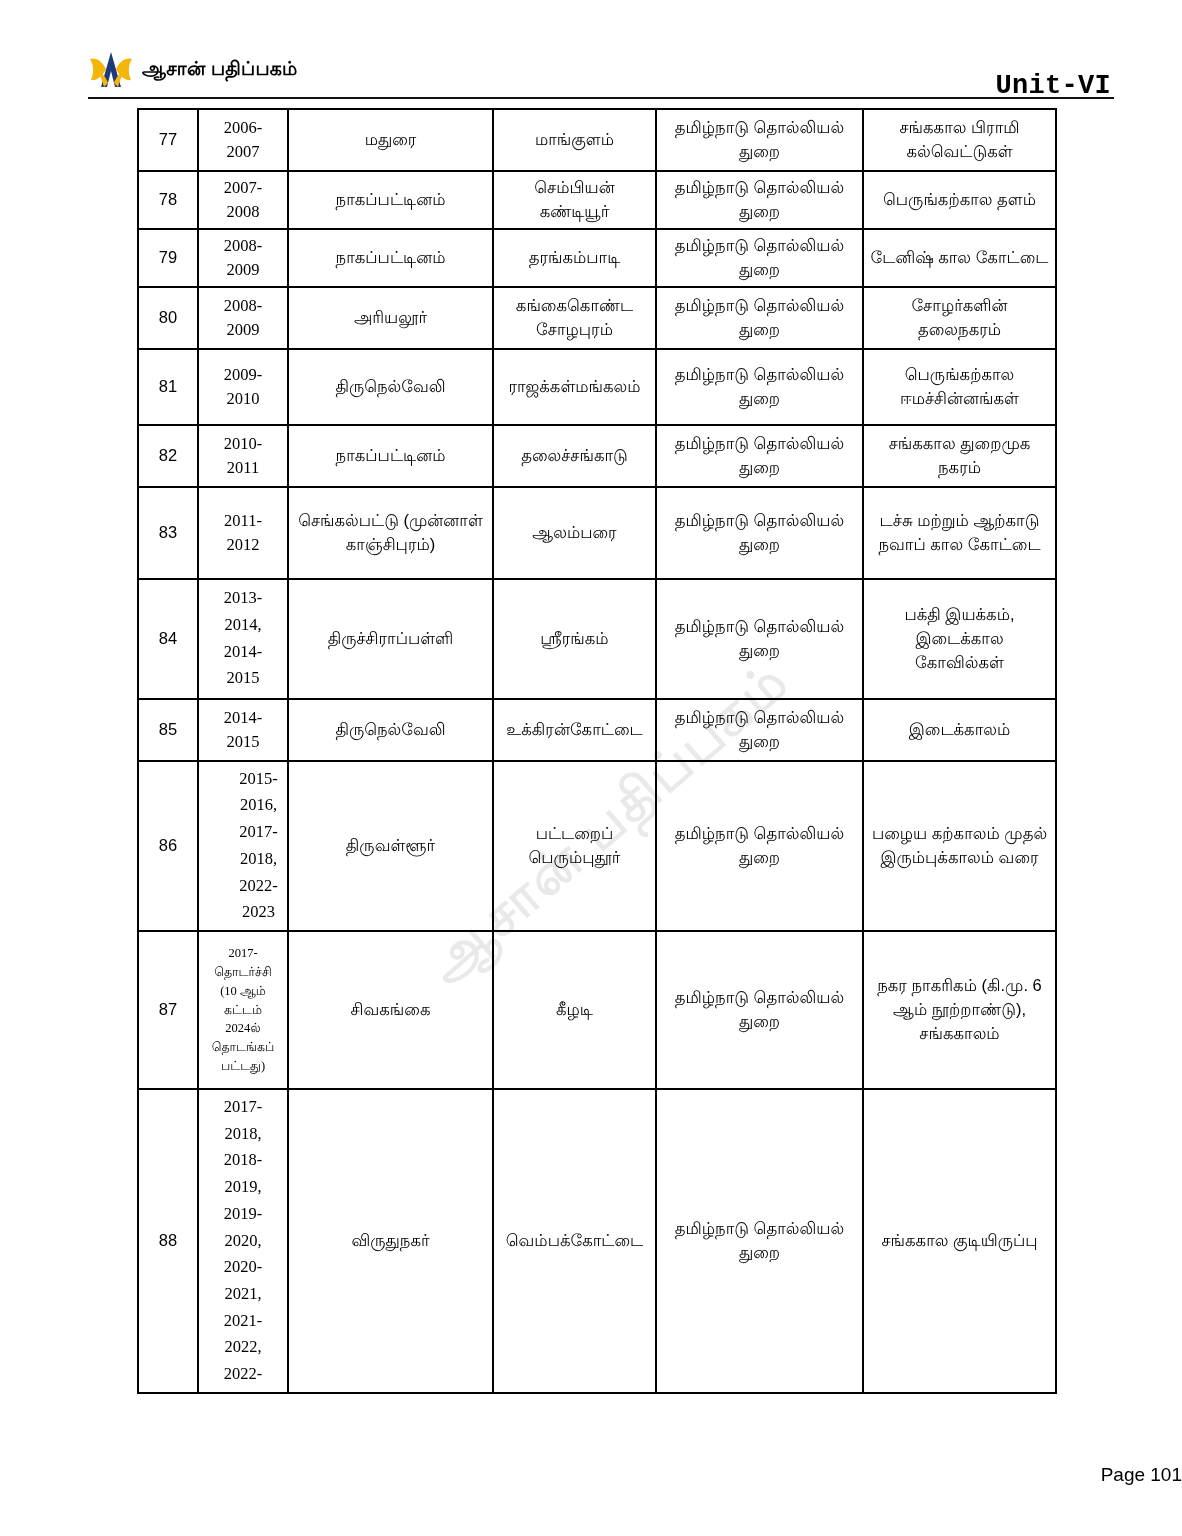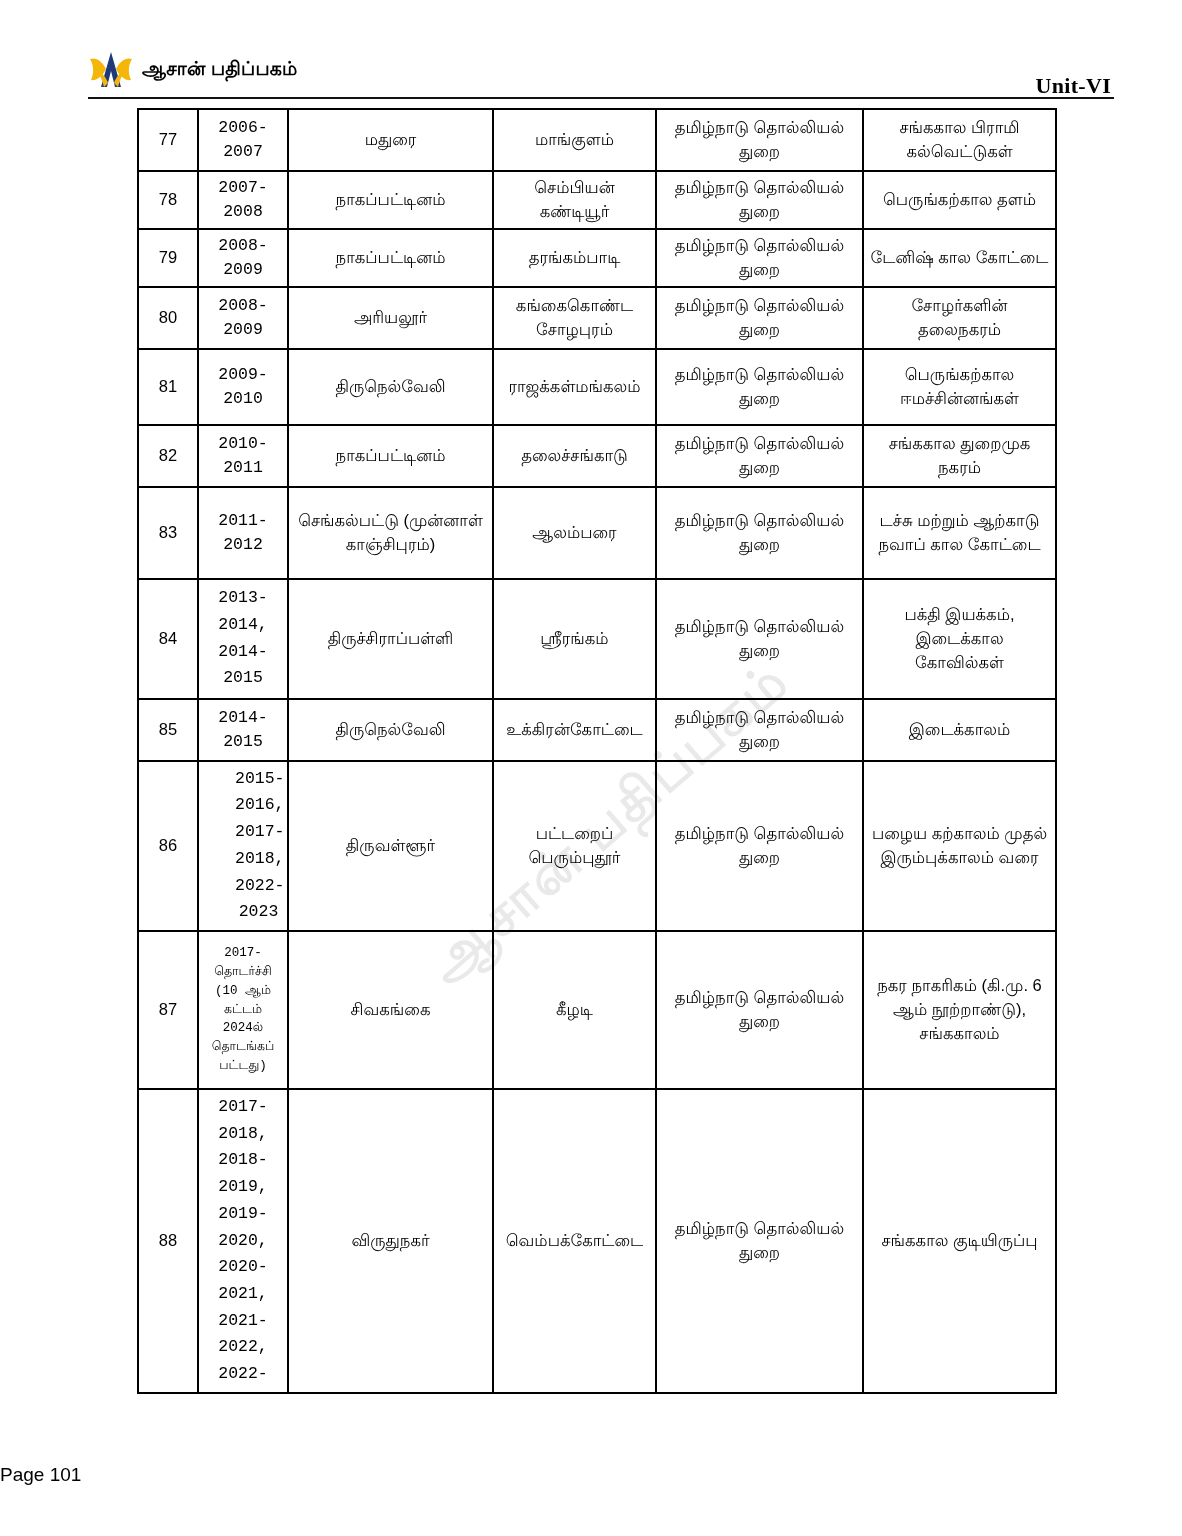--- a/index.html
+++ b/index.html
@@ -40,22 +40,22 @@
   }
   .brand-name {
     font-size: 19px;
     font-weight: bold;
     letter-spacing: 0.2px;
     color: #000;
     white-space: nowrap;
     font-family: "Liberation Sans", "DejaVu Sans", sans-serif;
   }
   .unit-label {
-    font-family: Liberation Serif, serif;
-    font-size: 22px;
+    font-family: Liberation Mono, monospace;
+    font-size: 27px;
     font-weight: bold;
     letter-spacing: 0.3px;
     color: #000;
     padding-right: 3px;
     margin-top: 32px;
   }
   .header-rule {
     position: absolute;
     left: 88px;
     top: 97px;
@@ -112,21 +112,21 @@
   col.c-dist  { width: 205px; }
   col.c-site  { width: 163px; }
   col.c-dept  { width: 207px; }
   col.c-find  { width: 193px; }
 
   td.sno {
     font-family: "Liberation Sans", "DejaVu Sans", sans-serif;
     font-size: 17px;
   }
   td.year {
-    font-family: Liberation Mono, monospace;
+    font-family: Liberation Serif, serif;
     font-size: 16.5px;
     line-height: 1.55;
   }
   td.year.small {
     font-size: 12.5px;
     line-height: 1.5;
     padding-left: 2px;
     padding-right: 2px;
   }
   td.tamil {
@@ -136,21 +136,21 @@
   td.year.tall {
     line-height: 1.62;
   }
 
   
   .page-footer {
     position: absolute;
     left: 0;
     top: 1464px;
     width: 1182px;
-    text-align: left;
+    text-align: right;
     font-size: 19px;
     color: #000;
     font-family: "Liberation Sans", "DejaVu Sans", sans-serif;
   }
 </style>
 </head>
 <body>
 
 <div class="page-header">
   <div class="brand">

